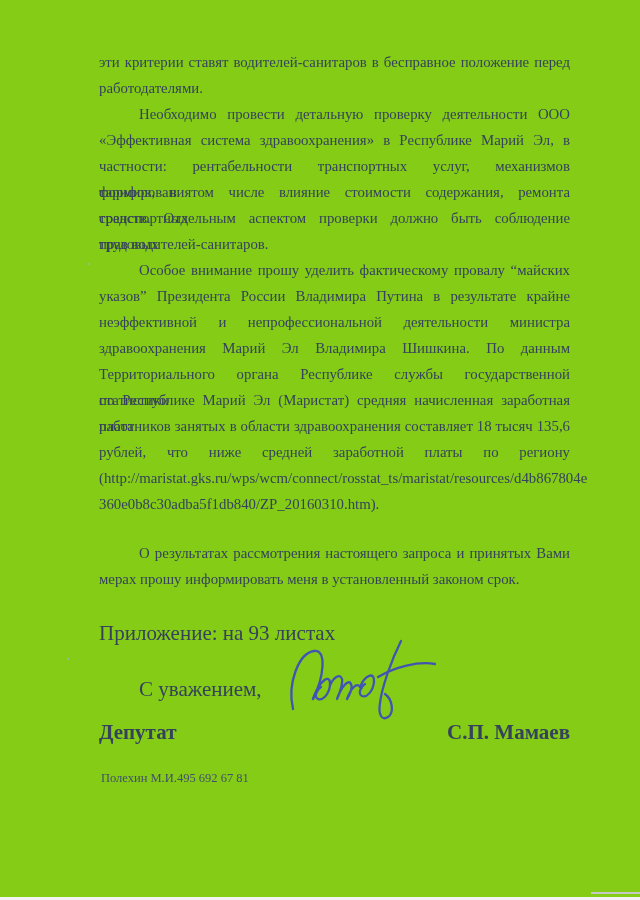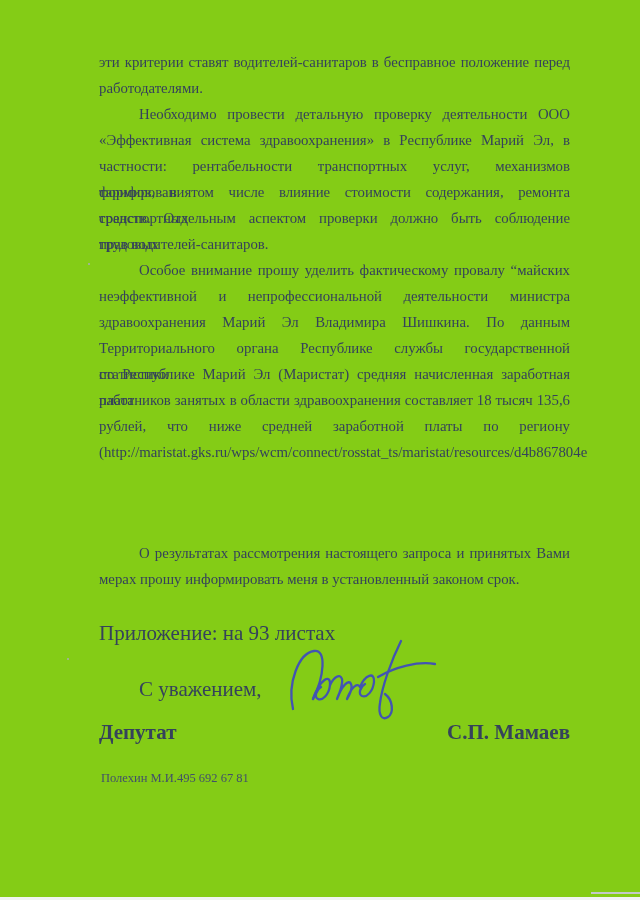--- a/index.html
+++ b/index.html
@@ -80,27 +80,29 @@
     <div class="para indent">
         <div class="line first">Необходимо провести детальную проверку деятельности ООО</div>
         <div class="line">«Эффективная система здравоохранения» в Республике Марий Эл, в</div>
         <div class="line">частности: рентабельности транспортных услуг, механизмов формирования</div>
         <div class="line">тарифов, в том числе влияние стоимости содержания, ремонта транспортных</div>
         <div class="line">средств. Отдельным аспектом проверки должно быть соблюдение трудовых</div>
         <div class="line last">прав водителей-санитаров.</div>
       </div>
     <div class="para indent">
         <div class="line first">Особое внимание прошу уделить фактическому провалу “майских</div>
+        <div class="line">указов” Президента России Владимира Путина в результате крайне</div>
         <div class="line">неэффективной и непрофессиональной деятельности министра</div>
         <div class="line">здравоохранения Марий Эл Владимира Шишкина. По данным</div>
         <div class="line">Территориального органа Республике службы государственной статистики</div>
         <div class="line">по Республике Марий Эл (Маристат) средняя начисленная заработная плата</div>
         <div class="line">работников занятых в области здравоохранения составляет 18 тысяч 135,6</div>
         <div class="line">рублей, что ниже средней заработной платы по региону</div>
         <div class="line">(http://maristat.gks.ru/wps/wcm/connect/rosstat_ts/maristat/resources/d4b867804e</div>
+        <div class="line last">360e0b8c30adba5f1db840/ZP_20160310.htm).</div>
       </div>
   </div>
 
   <div id="closing-text" class="textblock">
     <div class="para indent">
         <div class="line first">О результатах рассмотрения настоящего запроса и принятых Вами</div>
         <div class="line last">мерах прошу информировать меня в установленный законом срок.</div>
       </div>
   </div>
 

